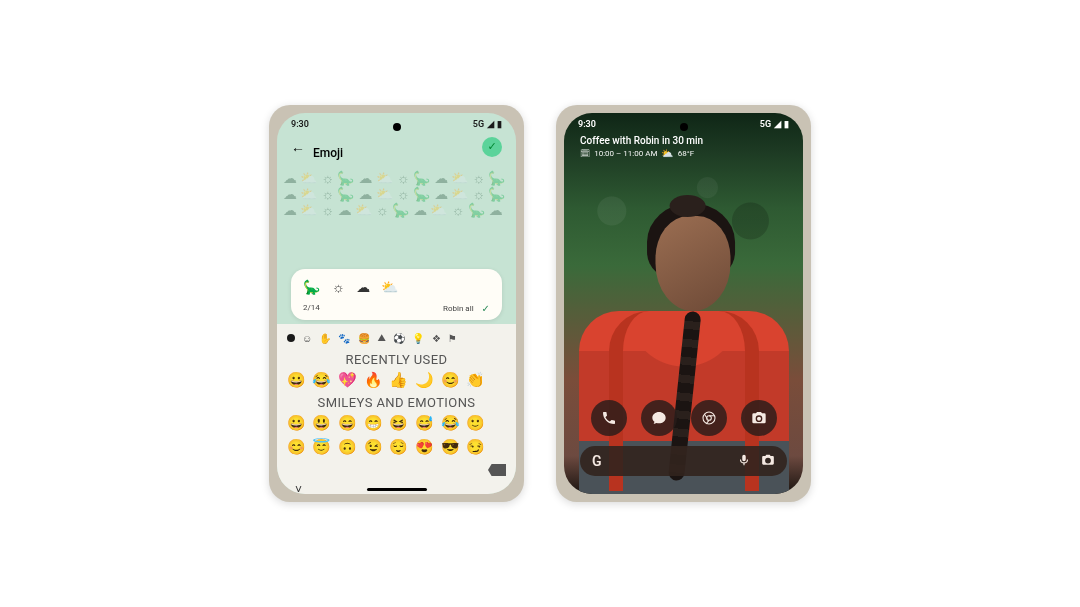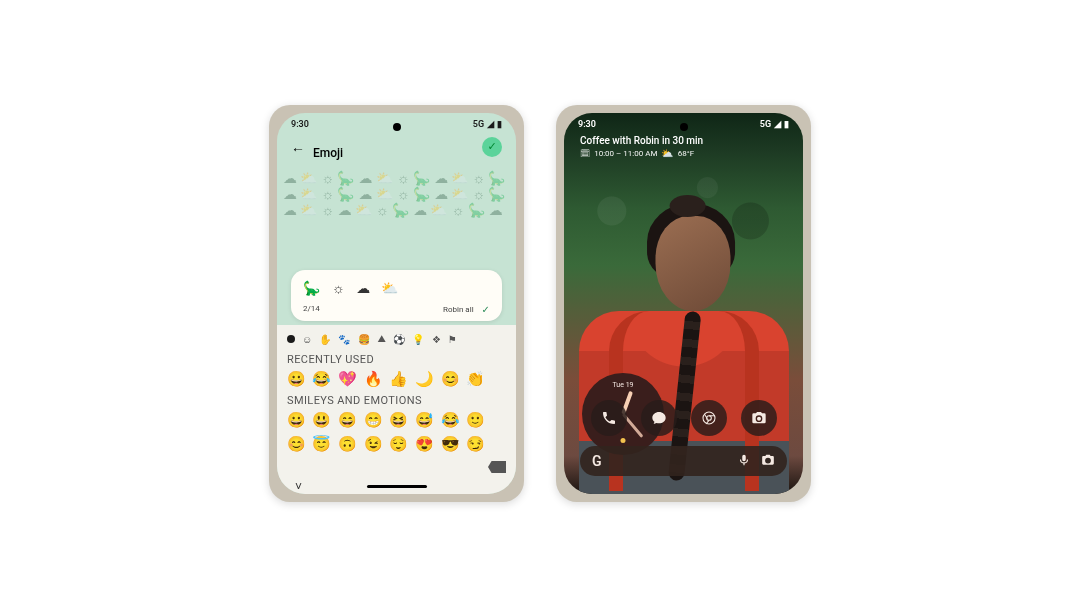--- a/index.html
+++ b/index.html
@@ -133,24 +133,25 @@
     align-items: center;
     font-size: 10px;
     color: #555;
     padding: 2px 0 6px;
     overflow: hidden;
   }
   .kb-tabs .dot {
     width: 8px; height: 8px; border-radius: 50%; background: #1a1a1a;
   }
   .kb-section-label {
-    font-size: 11px;
+    font-size: 13px;
     letter-spacing: 0.4px;
     color: #555;
     margin: 2px 0 2px;
+    text-align: center;
   }
   .kb-row {
     display: flex;
     gap: 7px;
     font-size: 15px;
     padding: 2px 0 4px;
     color: #222;
   }
   .kb-footer {
     display: flex;
@@ -467,26 +468,20 @@
     <div class="person-area">
       <div class="foliage"></div>
       <div class="jacket"></div>
       <div class="straps"></div>
       <div class="hair"></div>
       <div class="head"></div>
       <div class="hairtop"></div>
       <div class="braid"></div>
     </div>
 
-    <div class="clock-widget">
-      <div class="clock-date">Tue 19</div>
-      <div class="clock-hand-h"></div>
-      <div class="clock-hand-m"></div>
-      <div class="clock-dot"></div>
-    </div>
 
     <div class="dock">
       <div class="dock-icon">
         <svg class="icon" viewBox="0 0 24 24" fill="currentColor">
             <path d="M6.6 10.8c1.4 2.8 3.8 5.1 6.6 6.6l2.2-2.2c.3-.3.7-.4 1-.2 1.1.4 2.3.6 3.6.6.6 0 1 .4 1 1V20c0 .6-.4 1-1 1C10.6 21 3 13.4 3 4c0-.6.4-1 1-1h3.4c.6 0 1 .4 1 1 0 1.3.2 2.5.6 3.6.1.4 0 .8-.2 1l-2.2 2.2z"></path>
           </svg>
       </div>
       <div class="dock-icon">
         <svg class="icon" viewBox="0 0 24 24" fill="currentColor">
             <path d="M12 3C6.5 3 2 6.8 2 11.5c0 2.4 1.2 4.6 3.2 6.1L4 21l4.3-1.6c1.2.4 2.4.6 3.7.6 5.5 0 10-3.8 10-8.5S17.5 3 12 3z"></path>

